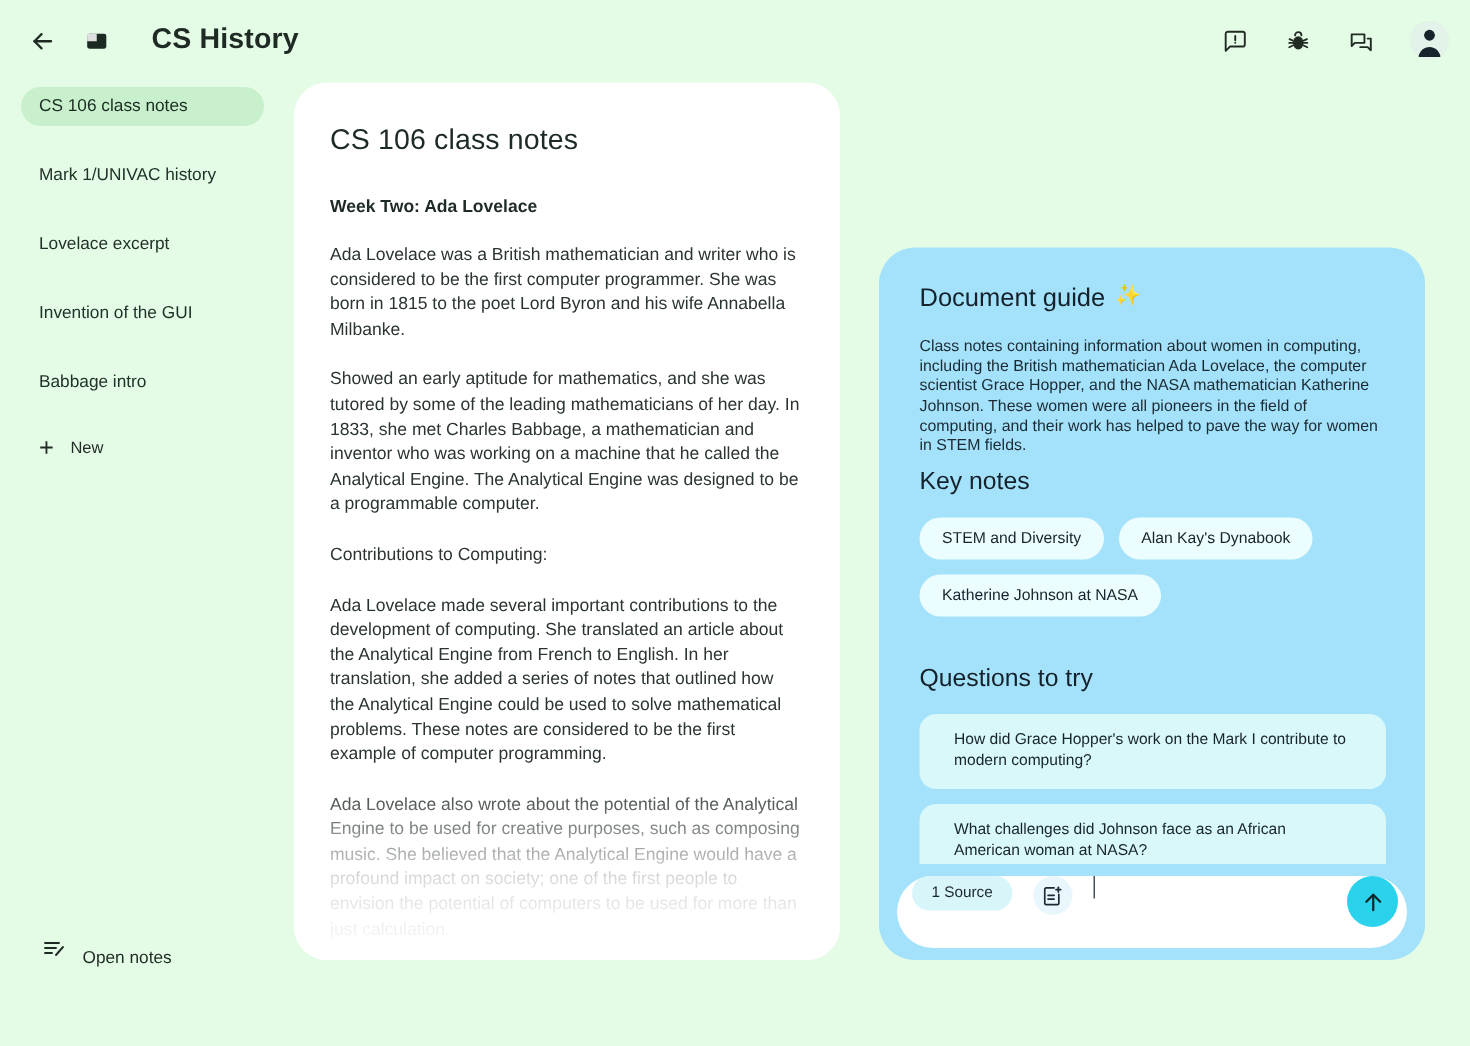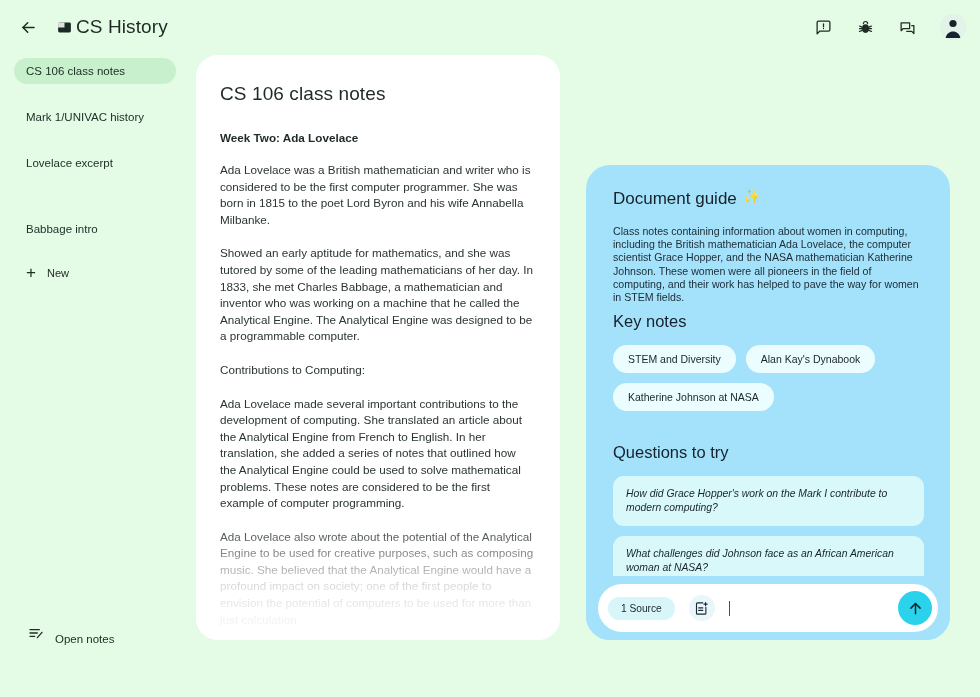--- a/index.html
+++ b/index.html
@@ -26,22 +26,22 @@
     width: 28px; height: 28px;
     display: flex; align-items: center; justify-content: center;
     color: #1f2a22; cursor: pointer;
     border-radius: 50%;
   }
   .app-logo {
     margin-left: 12px; width: 20px; height: 20px;
     display: flex; align-items: center; justify-content: center;
   }
   .app-title {
-    margin-left: 2px;
-    font-size: 19px; font-weight: 400; color: #1e2a23;
+    margin-left: 27px;
+    font-size: 19px; font-weight: 700; color: #1e2a23;
     letter-spacing: .1px;
   }
   .topbar-actions {
     margin-left: auto; margin-right: 14px;
     display: flex; align-items: center; gap: 16px;
   }
   .tb-icon {
     width: 26px; height: 26px;
     display: flex; align-items: center; justify-content: center;
     color: #202b24; cursor: pointer;
@@ -143,39 +143,38 @@
     border-radius: 16px;
     padding: 8px 15px;
     font-size: 10.5px; color: #18242c;
     cursor: pointer;
     white-space: nowrap;
   }
   .qlist { display: flex; flex-direction: column; gap: 10px; }
   .q {
     background: #d8f8f9;
     border-radius: 11px;
-    padding: 11px 13px;
+    padding: 11px 23px;
     font-size: 10.4px; line-height: 14px; color: #18242c;
     cursor: pointer;
-    font-style: italic;
   }
 
   
   .composer-wrap {
     position: absolute; left: 586px; top: 576px;
     width: 364px; height: 64px;
     background: #a4e2fb;
     border-radius: 24px;
   }
   .composer {
     position: absolute; left: 12px; top: 8px;
     width: 340px; height: 48px;
     background: #ffffff;
     border-radius: 24px;
-    display: flex; align-items: center;
+    display: flex; align-items: flex-start;
     padding: 0 6px 0 10px;
   }
   .source-chip {
     background: #d8f5f9;
     border-radius: 14px;
     padding: 6px 13px;
     font-size: 10.2px; color: #1a262e;
     cursor: pointer; white-space: nowrap;
   }
   .note-add {
@@ -264,20 +263,23 @@
     </div>
     <div class="side-spacer"></div>
     <div class="side-item">
       <span>Mark 1/UNIVAC history</span>
     </div>
     <div class="side-spacer"></div>
     <div class="side-item">
       <span>Lovelace excerpt</span>
     </div>
     <div class="side-spacer"></div>
+    <div class="side-item">
+      <span>Invention of the GUI</span>
+    </div>
     <div class="side-spacer"></div>
     <div class="side-item">
       <span>Babbage intro</span>
     </div>
 
     <div class="new-row">
       <span class="plus">+</span>
       <span class="lbl">New</span>
     </div>
 

